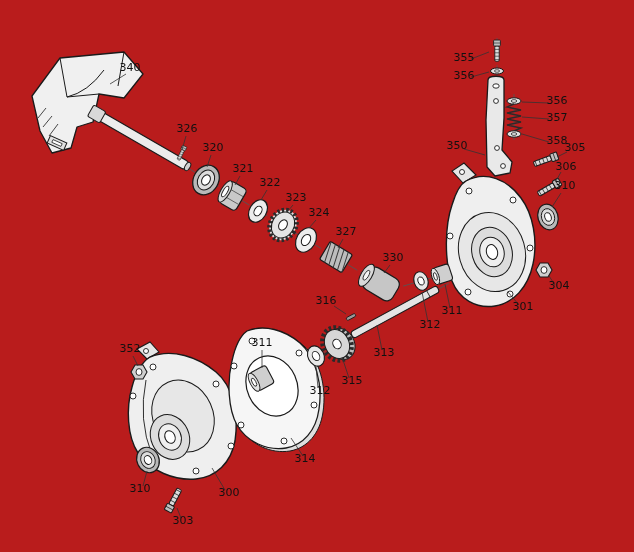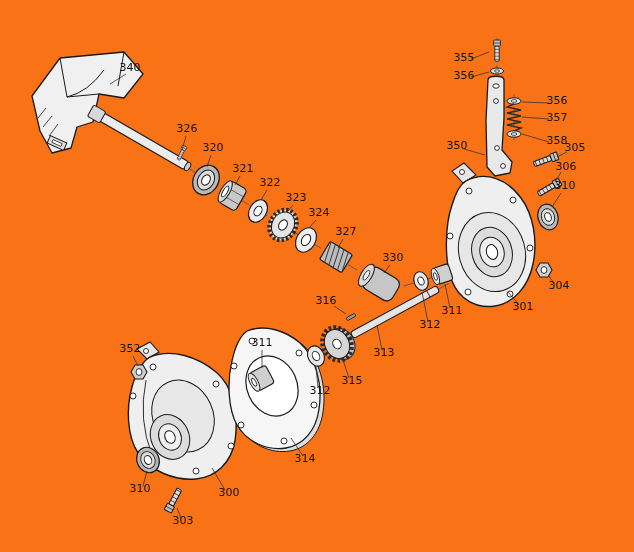--- a/index.html
+++ b/index.html
@@ -1,16 +1,16 @@
 <!DOCTYPE html>
 <html><head>
 <meta charset="utf-8">
 <style>
   html,body{margin:0;padding:0;background:#fff;}
-  .page{position:relative;width:634px;height:552px;background:#f97316;overflow:hidden;
+  .page{position:relative;width:634px;height:552px;background:#b91c1c;overflow:hidden;
         font-family:"DejaVu Sans","Liberation Sans",sans-serif;}
   svg{display:block;}
   text.part-label{font-family:"DejaVu Sans","Liberation Sans",sans-serif;
        font-size:11px;fill:#111;text-anchor:middle;}
 </style>
 </head>
 <body>
 
 <div class="page">
 <svg width="634" height="552" viewBox="0 0 634 552">

